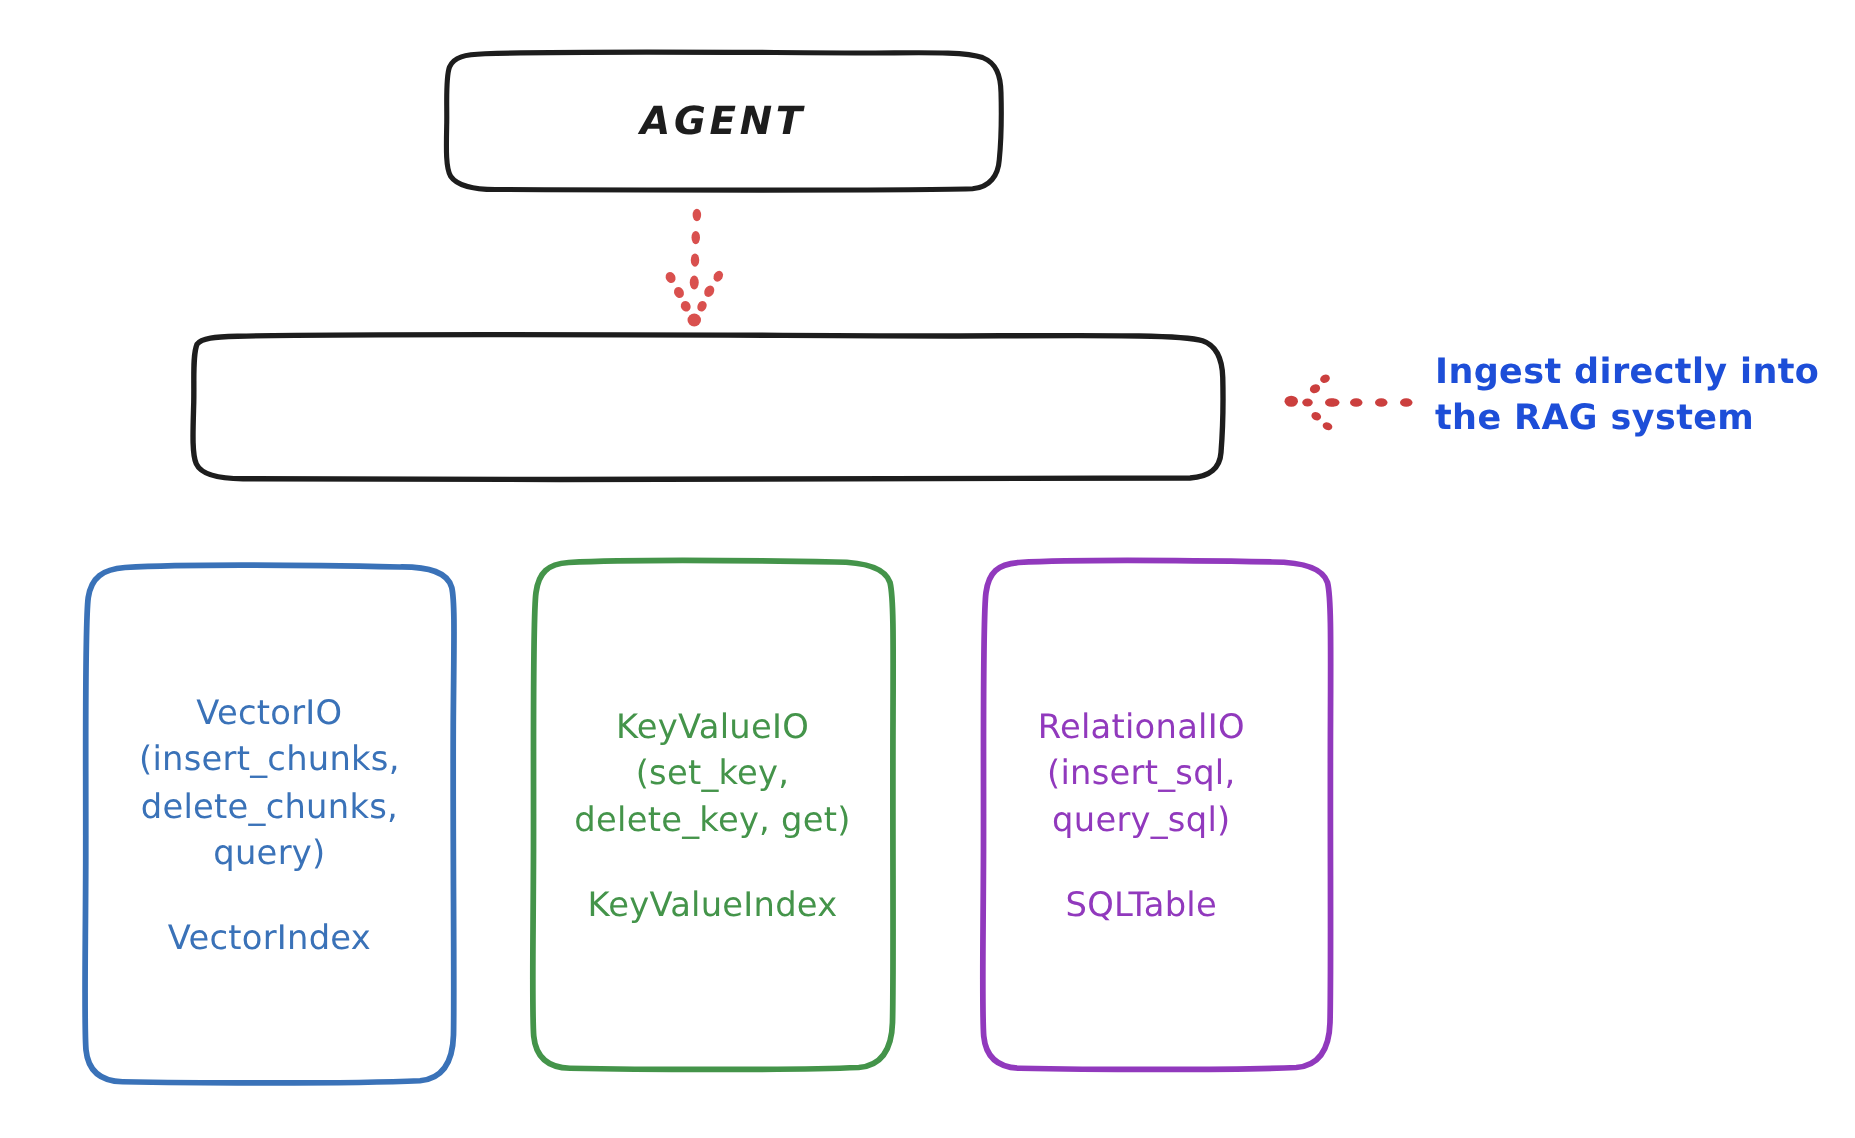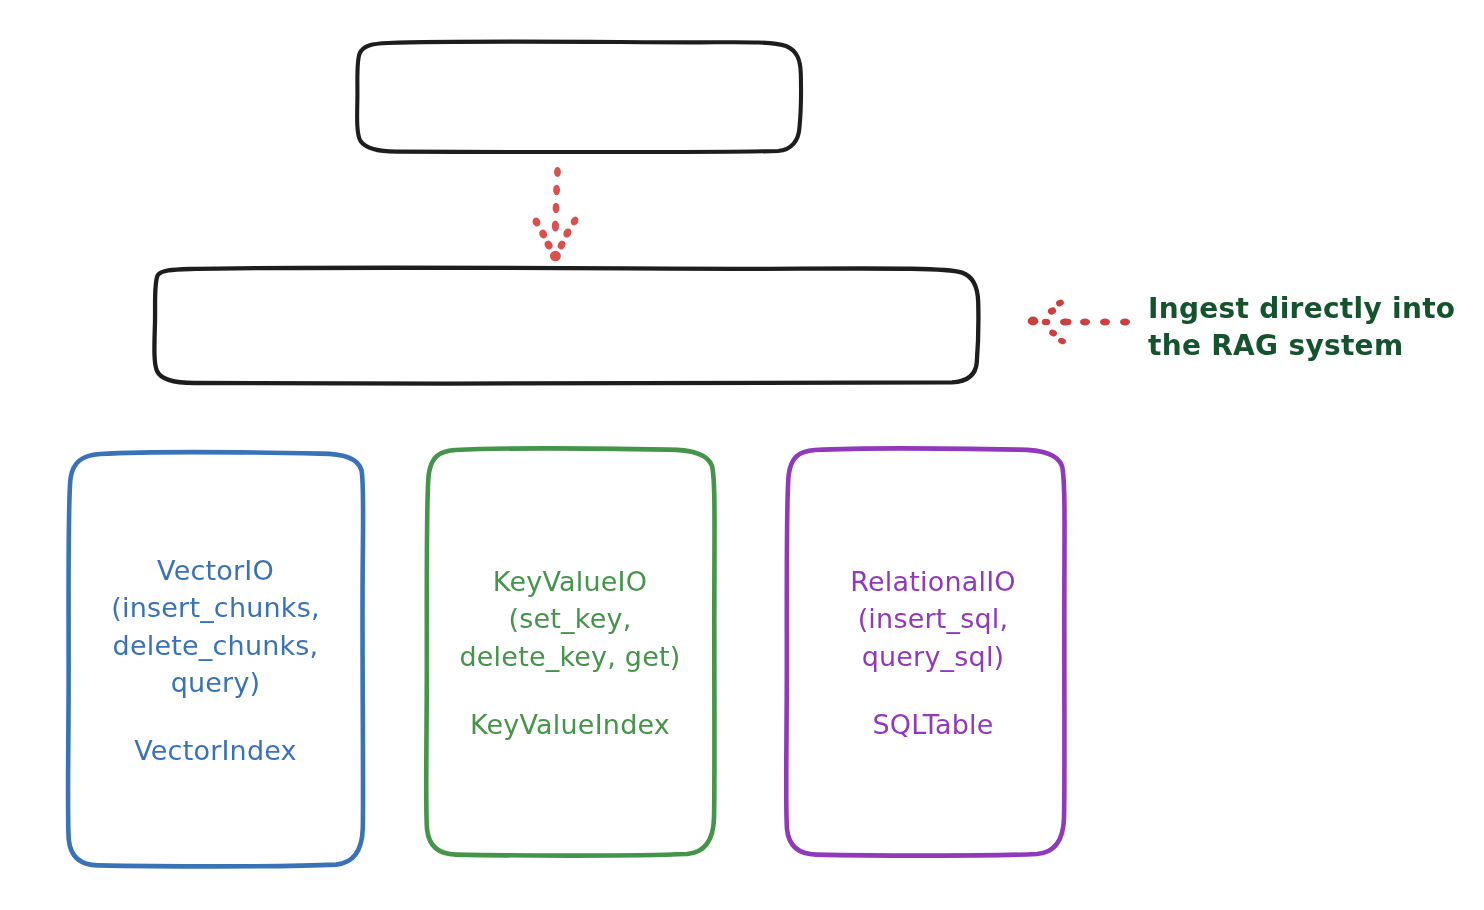--- a/index.html
+++ b/index.html
@@ -69,32 +69,32 @@
     font-weight: 500;
   }
   .store-index {
     font-size: 27px;
     letter-spacing: 0.2px;
     font-weight: 500;
     margin-top: 34px;
   }
   .store-vector { left: 68px;  top: 452px; width: 295px; height: 414px; color: #3a72b8; }
   .store-kv     { left: 425px; top: 448px; width: 290px; height: 407px; color: #44944a; }
-  .store-rel    { left: 785px; top: 448px; width: 256px; height: 407px; color: #9139bd; margin-left: 20px; }
+  .store-rel    { left: 785px; top: 448px; width: 256px; height: 407px; color: #9139bd; }
 
   .annotation {
     position: absolute;
     left: 1148px;
-    top: 291px;
+    top: 279px;
     width: 320px;
     font-size: 28px;
     line-height: 1.32;
     font-weight: 600;
     letter-spacing: 0.3px;
-    color: #14532d;
+    color: #1d4ed8;
     white-space: pre-line;
     user-select: none;
   }
 </style>
 </head>
 <body>
 
 <div id="canvas">
 
   <svg id="sketch-layer" viewBox="0 0 1484 910">
@@ -195,20 +195,21 @@
                C 1064 676, 1065 780, 1064 818
                C 1063.4 840, 1055 852.6, 1037 854
                C 984 856.4, 864 855.6, 816 854.6
                C 798 854.2, 788.6 845.4, 787 829
                C 785.4 809, 786.6 750, 786.8 680
                C 787 590, 786 494, 788.8 474
                C 791 458, 798 451.2, 815 450 Z" fill="#ffffff" stroke="#9139bd" stroke-width="4.6" stroke-linecap="round" stroke-linejoin="round"></path>
     </g>
   </svg>
 
+  <div class="node-label label-agent">AGENT</div>
 
 
   <div class="store-label store-vector">
     <div class="store-api">VectorIO
 (insert_chunks,
 delete_chunks,
 query)</div>
     <div class="store-index">VectorIndex</div>
   </div>
 

